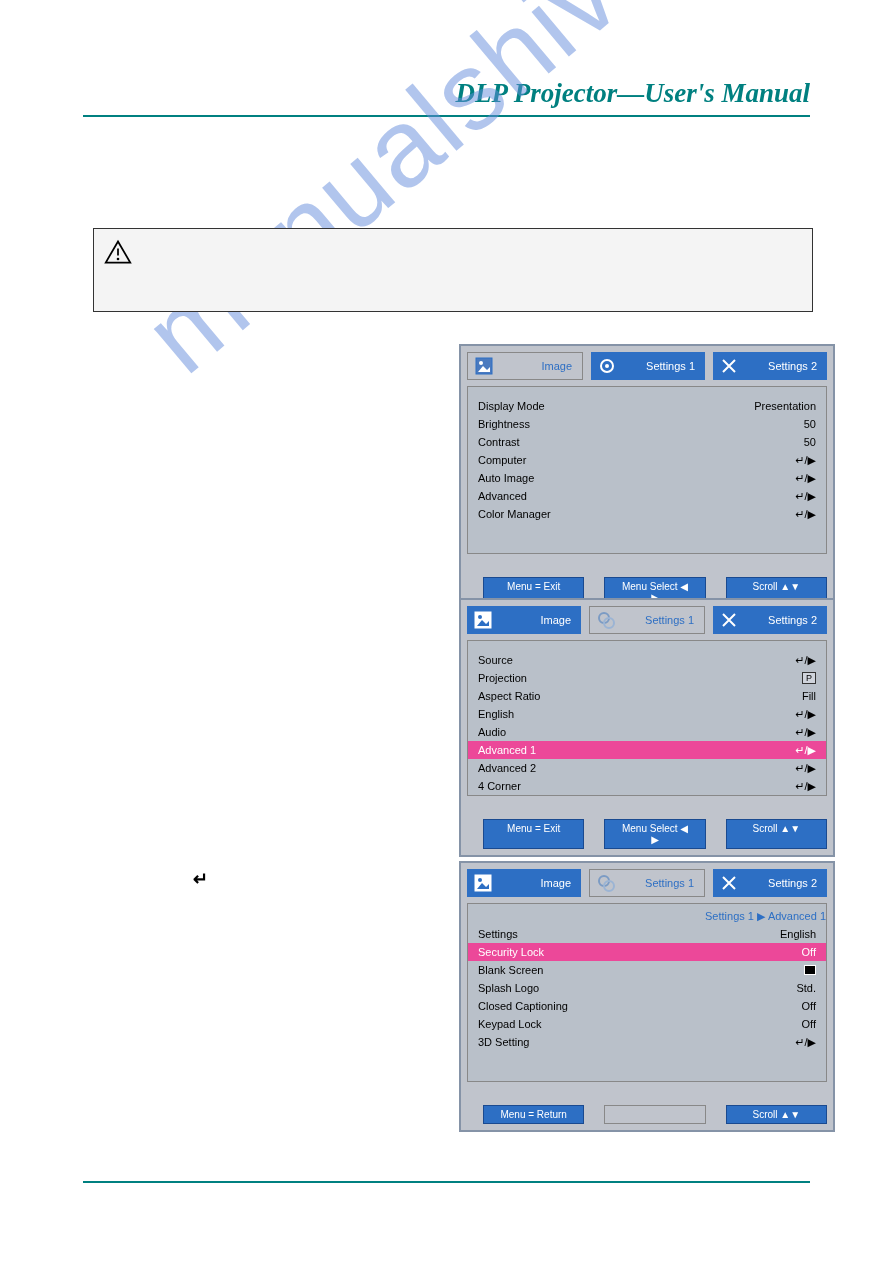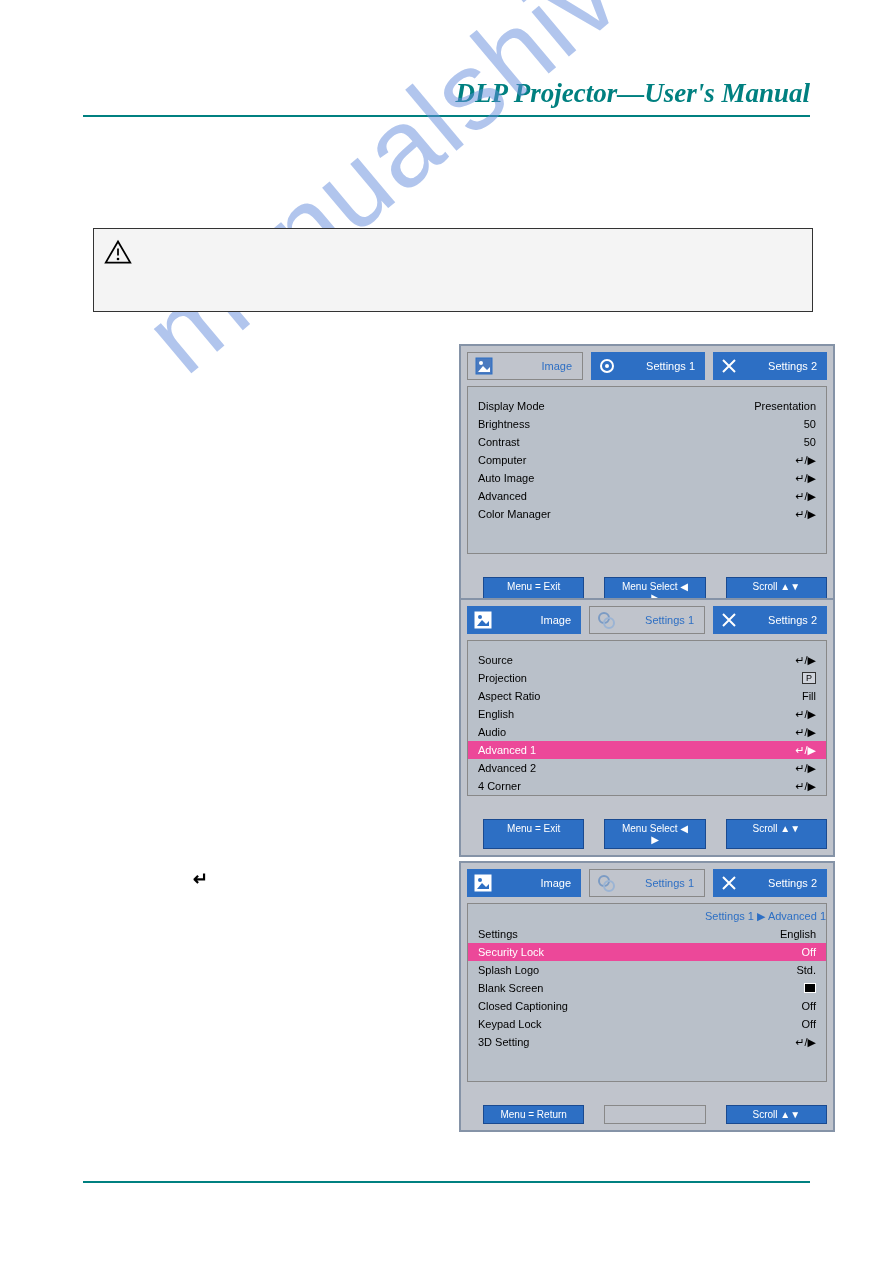--- a/index.html
+++ b/index.html
@@ -240,26 +240,26 @@
     <div class="breadcrumb">Settings 1 ▶ Advanced 1</div>
     <div class="row">
         <span>Settings</span>
         <span class="val">English</span>
       </div>
     <div class="row hi">
         <span>Security Lock</span>
         <span class="val">Off</span>
       </div>
     <div class="row">
+        <span>Blank Screen</span>
+        <span class="box-glyph"></span>
+      </div>
+    <div class="row">
         <span>Splash Logo</span>
         <span class="val">Std.</span>
-      </div>
-    <div class="row">
-        <span>Blank Screen</span>
-        <span class="box-glyph"></span>
       </div>
     <div class="row">
         <span>Closed Captioning</span>
         <span class="val">Off</span>
       </div>
     <div class="row">
         <span>Keypad Lock</span>
         <span class="val">Off</span>
       </div>
     <div class="row">

